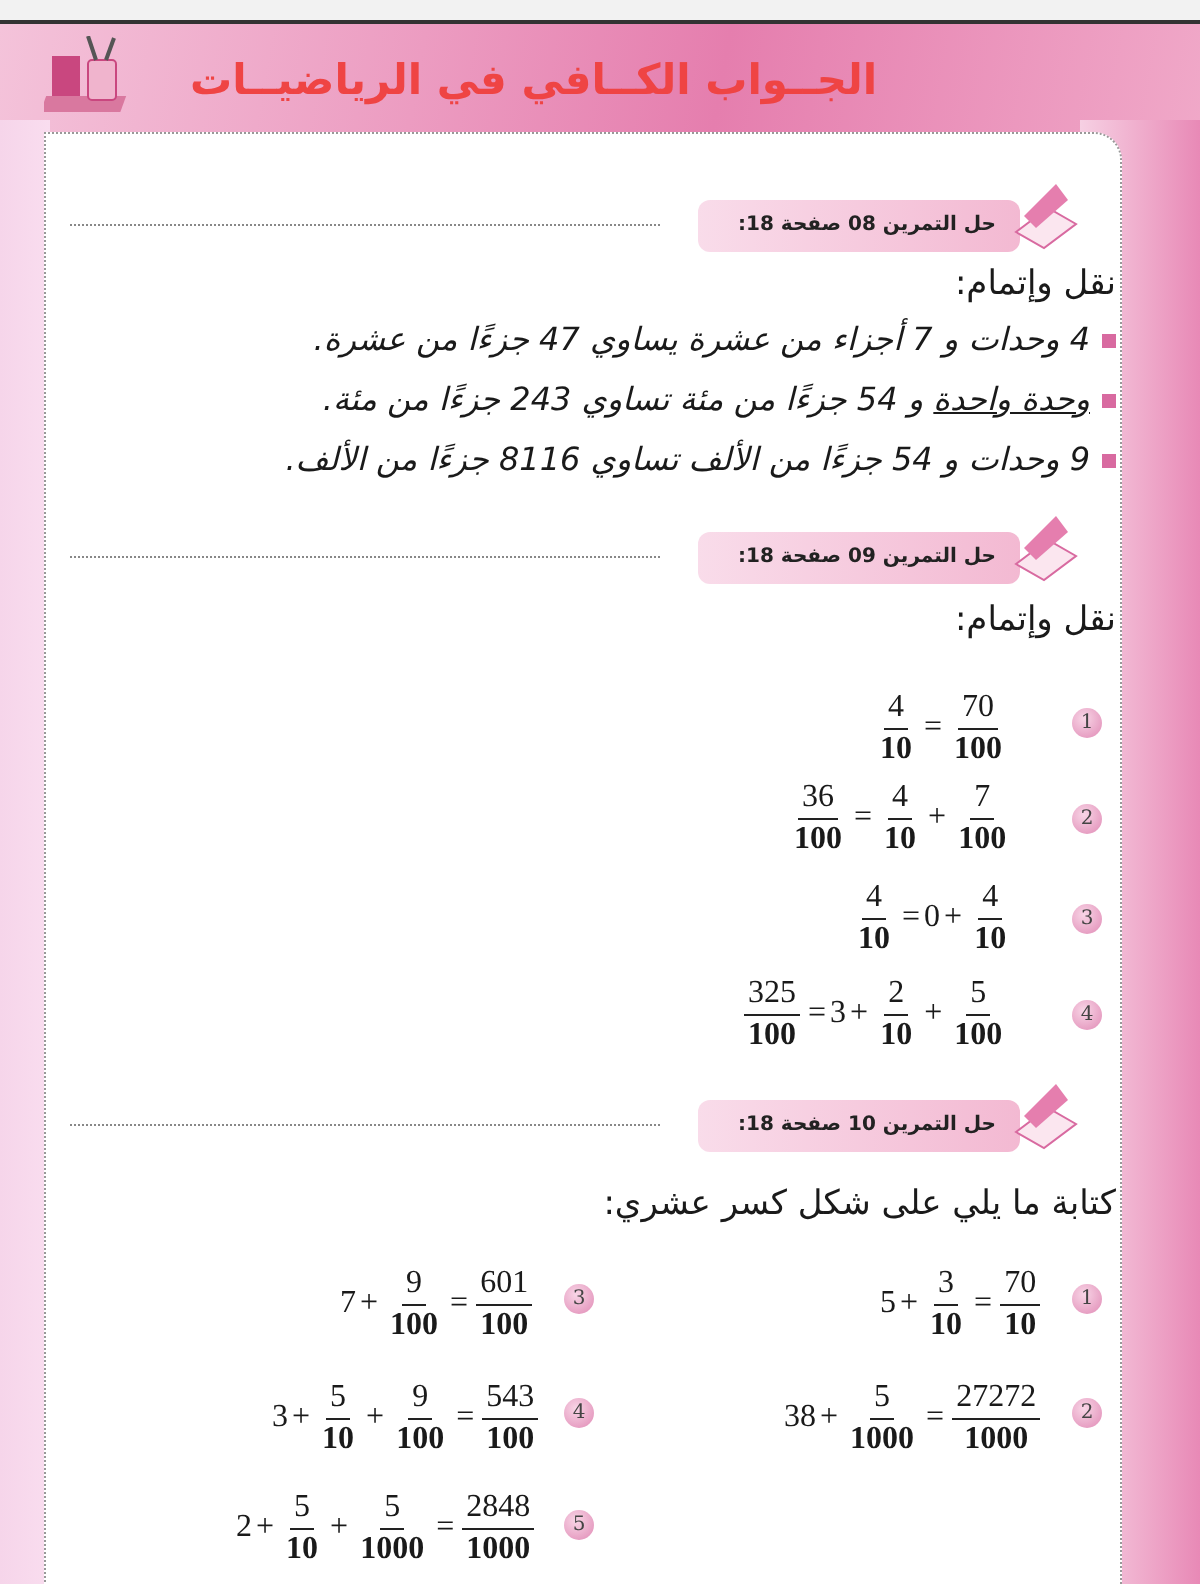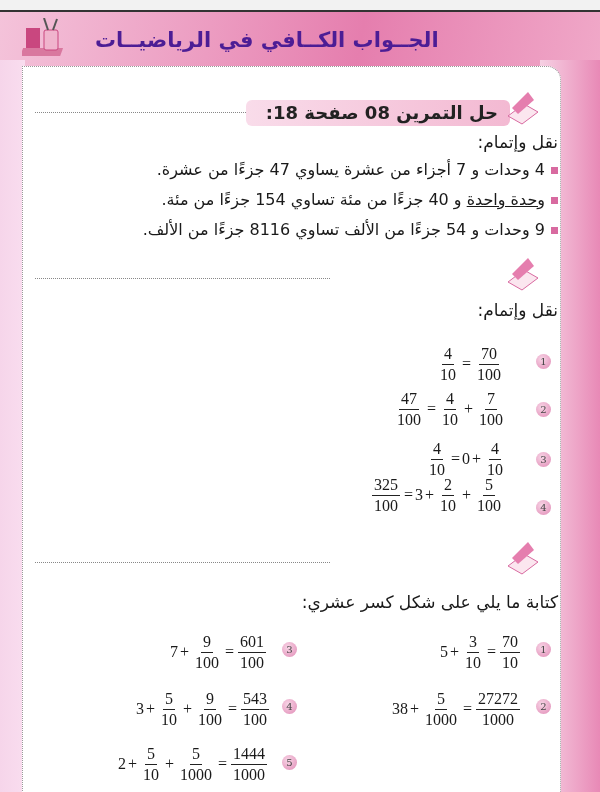--- a/index.html
+++ b/index.html
@@ -13,45 +13,45 @@
   .header-band {
     position:absolute; left:0; top:12px; width:600px; height:55px;
     background: linear-gradient(100deg,#f4c3da 0%,#ec9cc1 35%,#e57eae 60%,#f0a8c8 100%);
   }
   .right-strip { position:absolute; right:0; top:60px; width:60px; height:732px;
     background: linear-gradient(90deg,#f6d0e3 0%,#eea6c8 60%,#e889b6 100%); }
   .left-strip { position:absolute; left:0; top:60px; width:25px; height:732px;
     background: linear-gradient(90deg,#f6d5ea,#f9ddef); }
   .book-title {
     position:absolute; left:95px; top:28px; font-size:21px; direction:rtl;
-    color:#4c1d95; font-family:"DejaVu Sans", sans-serif; font-weight:bold; letter-spacing:0.5px;
+    color:#ef4444; font-family:"DejaVu Sans", sans-serif; font-weight:bold; letter-spacing:0.5px;
   }
   .logo { position:absolute; left:22px; top:18px; width:48px; height:44px; }
   .page {
     position:absolute; left:22px; top:66px; width:537px; height:740px; background:#fff;
     border-left:1px dotted #999; border-right:1px dotted #999; border-top:1px dotted #999;
     border-top-right-radius:14px;
   }
   .section-head { position:absolute; left:0; width:580px; height:36px; }
   .section-head .dots { position:absolute; left:35px; right:250px; top:22px; border-top:1px dotted #888; }
   .section-head .tag {
     position:absolute; right:70px; top:10px; height:26px; padding:0 12px 0 20px;
     background:linear-gradient(90deg,#f9dcea,#f3b9d2); border-radius:6px;
-    font-size:18px; font-weight:bold; direction:rtl; line-height:26px; color:#222;
+    font-size:10px; font-weight:bold; direction:rtl; line-height:26px; color:#222;
     font-family:"DejaVu Sans", sans-serif;
   }
   .section-head .book-icon { position:absolute; right:38px; top:0px; width:38px; height:36px; }
   .lead { position:absolute; right:42px; direction:rtl; font-size:17px; font-family:"DejaVu Sans", sans-serif; }
-  .bullet-line { position:absolute; right:42px; direction:rtl; font-size:16px; white-space:nowrap; font-family:"DejaVu Sans", sans-serif; }
+  .bullet-line { position:absolute; right:42px; direction:rtl; font-size:16px; white-space:nowrap; font-family:"DejaVu Sans", sans-serif;font-style:italic; }
   .bullet-line .sq { display:inline-block; width:7px; height:7px; background:#d86aa0; margin-left:6px; vertical-align:middle; }
   .underlined { text-decoration:underline;text-align:center; }
   .eq { position:absolute; display:flex; align-items:center; font-size:16px; font-family:"Liberation Serif", serif; direction:ltr; }
   .frac { display:inline-flex; flex-direction:column; align-items:center; margin:0 2px; line-height:1.1; }
   .frac .n { padding:0 2px 1px; border-bottom:1px solid #222; }
-  .frac .d { padding:1px 2px 0; }
+  .frac .d { padding:1px 2px 0;font-weight:bold; }
   .op { margin:0 2px; }
   .num-badge {
     position:absolute; width:15px; height:15px; border-radius:50%;
     background:radial-gradient(circle at 40% 35%,#f8d5e6,#e08ab5); color:#444;
     font-size:10px; text-align:center; line-height:15px; font-family:"DejaVu Serif", serif;
   }
 </style>
 </head>
 <body>
 
@@ -74,25 +74,26 @@
 <div class="section-head" style="top:90px">
   <div class="dots"></div>
   <div class="tag">حل التمرين 08 صفحة 18:</div>
   <svg class="book-icon" viewBox="0 0 38 36">
       <path d="M4 26 L20 14 L34 22 L18 34 Z" fill="#fbe6ef" stroke="#d86aa0"></path>
       <path d="M8 18 L24 2 L30 10 L14 24 Z" fill="#e57eae"></path>
     </svg>
 </div>
 <div class="lead" style="top:132px">نقل وإتمام:</div>
 <div class="bullet-line" style="top:160px"><span class="sq"></span><span>4 وحدات و  7 أجزاء من عشرة يساوي  47 جزءًا من عشرة.</span></div>
-<div class="bullet-line" style="top:190px"><span class="sq"></span><span class="underlined">وحدة واحدة</span><span> و  40 جزءًا من مئة تساوي  154 جزءًا من مئة.</span></div>
+<div class="bullet-line" style="top:190px"><span class="sq"></span><span class="underlined">وحدة واحدة</span><span> و  54 جزءًا من مئة تساوي  243 جزءًا من مئة.</span></div>
 <div class="bullet-line" style="top:220px"><span class="sq"></span><span>9 وحدات و  54 جزءًا من الألف تساوي  8116 جزءًا من الألف.</span></div>
 
 <div class="section-head" style="top:256px">
   <div class="dots"></div>
+  <div class="tag">حل التمرين 09 صفحة 18:</div>
   <svg class="book-icon" viewBox="0 0 38 36">
       <path d="M4 26 L20 14 L34 22 L18 34 Z" fill="#fbe6ef" stroke="#d86aa0"></path>
       <path d="M8 18 L24 2 L30 10 L14 24 Z" fill="#e57eae"></path>
     </svg>
 </div>
 <div class="lead" style="top:300px">نقل وإتمام:</div>
 
 <div class="eq" style="left:436px; top:345px">
   <span class="frac">
       <span class="n">4</span>
@@ -101,21 +102,21 @@
   <span class="op">=</span>
   <span class="frac">
       <span class="n">70</span>
       <span class="d">100</span>
     </span>
 </div>
 <div class="num-badge" style="left:536px; top:354px">1</div>
 
 <div class="eq" style="left:393px; top:390px">
   <span class="frac">
-      <span class="n">47</span>
+      <span class="n">36</span>
       <span class="d">100</span>
     </span>
   <span class="op">=</span>
   <span class="frac">
       <span class="n">4</span>
       <span class="d">10</span>
     </span>
   <span class="op">+</span>
   <span class="frac">
       <span class="n">7</span>
@@ -132,21 +133,21 @@
   <span class="op">=</span>
     <span>0</span>
     <span class="op">+</span>
   <span class="frac">
       <span class="n">4</span>
       <span class="d">10</span>
     </span>
 </div>
 <div class="num-badge" style="left:536px; top:452px">3</div>
 
-<div class="eq" style="left:370px; top:476px">
+<div class="eq" style="left:370px; top:488px">
   <span class="frac">
       <span class="n">325</span>
       <span class="d">100</span>
     </span>
   <span class="op">=</span>
     <span>3</span>
     <span class="op">+</span>
   <span class="frac">
       <span class="n">2</span>
       <span class="d">10</span>
@@ -154,20 +155,21 @@
   <span class="op">+</span>
   <span class="frac">
       <span class="n">5</span>
       <span class="d">100</span>
     </span>
 </div>
 <div class="num-badge" style="left:536px; top:500px">4</div>
 
 <div class="section-head" style="top:540px">
   <div class="dots"></div>
+  <div class="tag">حل التمرين 10 صفحة 18:</div>
   <svg class="book-icon" viewBox="0 0 38 36">
       <path d="M4 26 L20 14 L34 22 L18 34 Z" fill="#fbe6ef" stroke="#d86aa0"></path>
       <path d="M8 18 L24 2 L30 10 L14 24 Z" fill="#e57eae"></path>
     </svg>
 </div>
 <div class="lead" style="top:592px">كتابة ما يلي على شكل كسر عشري:</div>
 
 <div class="eq" style="left:440px; top:633px">
   <span>5</span>
     <span class="op">+</span>
@@ -240,17 +242,17 @@
       <span class="n">5</span>
       <span class="d">10</span>
     </span>
   <span class="op">+</span>
   <span class="frac">
       <span class="n">5</span>
       <span class="d">1000</span>
     </span>
   <span class="op">=</span>
   <span class="frac">
-      <span class="n">1444</span>
+      <span class="n">2848</span>
       <span class="d">1000</span>
     </span>
 </div>
 <div class="num-badge" style="left:282px; top:755px">5</div>
 
 </body></html>

